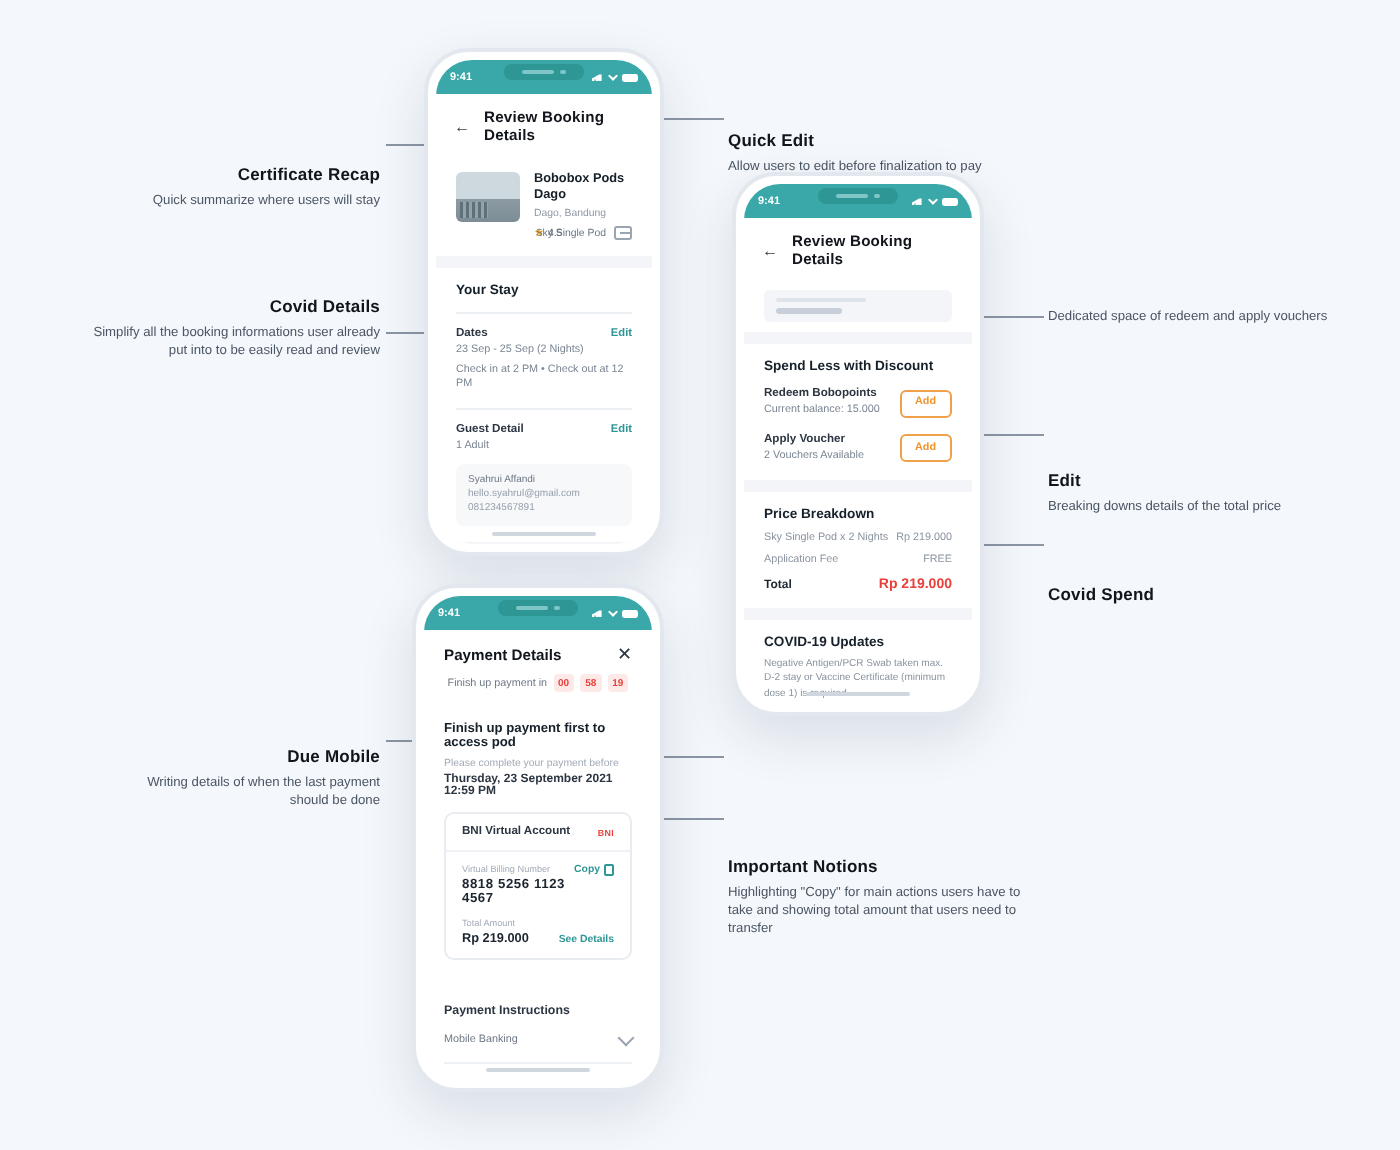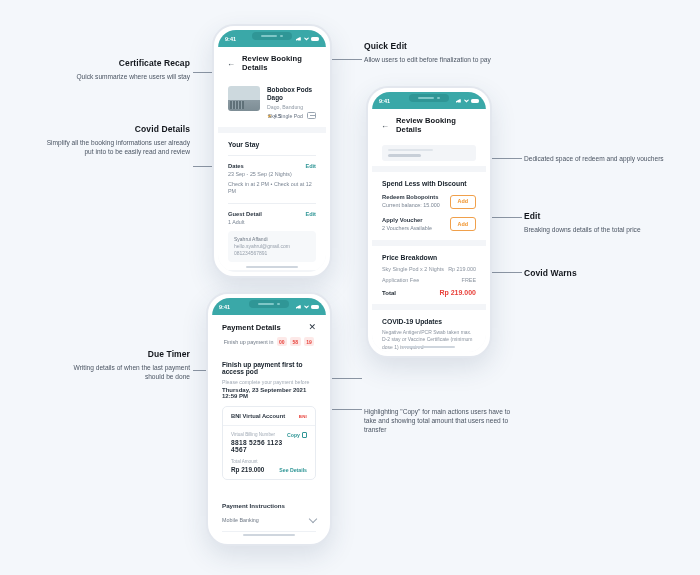--- a/index.html
+++ b/index.html
@@ -9,21 +9,21 @@
     font-family: "Liberation Sans", sans-serif;
     position: relative;
     overflow: hidden;
   }
   .stage { position: absolute; inset: 0; }
 
   
   .anno { position: absolute; }
   .anno .title {
     font-size: 8.5px; font-weight: bold; color: #12161c;
-    letter-spacing: .1px; line-height: 11px;
+    letter-spacing: .1px; line-height: 11px; margin-top: 24px;
   }
   .anno .desc {
     font-size: 6.6px; color: #4b5563; line-height: 9.2px; margin-top: 2.5px;
   }
   .anno.right-al { text-align: right; }
   .anno.left-al { text-align: left; }
   .leader {
     position: absolute; height: 1px; background: #8b95a3;
   }
 
@@ -156,21 +156,21 @@
   </div>
   <div class="leader" style="left:193px; top:72px; width:42px;"></div>
 
   <div class="anno right-al" style="left:45px; top:124px; width:145px;">
     <div class="title">Covid Details</div>
     <div class="desc">Simplify all the booking informations user already put into to be easily read and review</div>
   </div>
   <div class="leader" style="left:193px; top:166px; width:42px;"></div>
 
   <div class="anno right-al" style="left:60px; top:349px; width:130px;">
-    <div class="title">Due Timer</div>
+    <div class="title">Due Mobile</div>
     <div class="desc">Writing details of when the last payment should be done</div>
   </div>
   <div class="leader" style="left:193px; top:370px; width:45px;"></div>
 
   <div class="anno left-al" style="left:364px; top:41px; width:180px;">
     <div class="title">Quick Edit</div>
     <div class="desc">Allow users to edit before finalization to pay</div>
   </div>
   <div class="leader" style="left:320px; top:59px; width:42px;"></div>
 
@@ -179,27 +179,28 @@
   </div>
   <div class="leader" style="left:486px; top:158px; width:36px;"></div>
 
   <div class="anno left-al" style="left:524px; top:211px; width:150px;">
     <div class="title">Edit</div>
     <div class="desc">Breaking downs details of the total price</div>
   </div>
   <div class="leader" style="left:490px; top:217px; width:32px;"></div>
 
   <div class="anno left-al" style="left:524px; top:268px; width:150px;">
-    <div class="title">Covid Warns</div>
+    <div class="title">Covid Spend</div>
   </div>
   <div class="leader" style="left:490px; top:272px; width:32px;"></div>
 
   <div class="leader" style="left:322px; top:378px; width:40px;"></div>
 
   <div class="anno left-al" style="left:364px; top:404px; width:160px;">
+    <div class="title">Important Notions</div>
     <div class="desc">Highlighting "Copy" for main actions users have to take and showing total amount that users need to transfer</div>
   </div>
   <div class="leader" style="left:330px; top:409px; width:32px;"></div>
 
   <div class="phone" style="left:212px; top:24px; width:120px; height:254px;">
     <div class="screen">
       <div class="statusbar">
         <div class="clock">9:41</div>
         <div class="notch">
           <div class="spk"></div>

